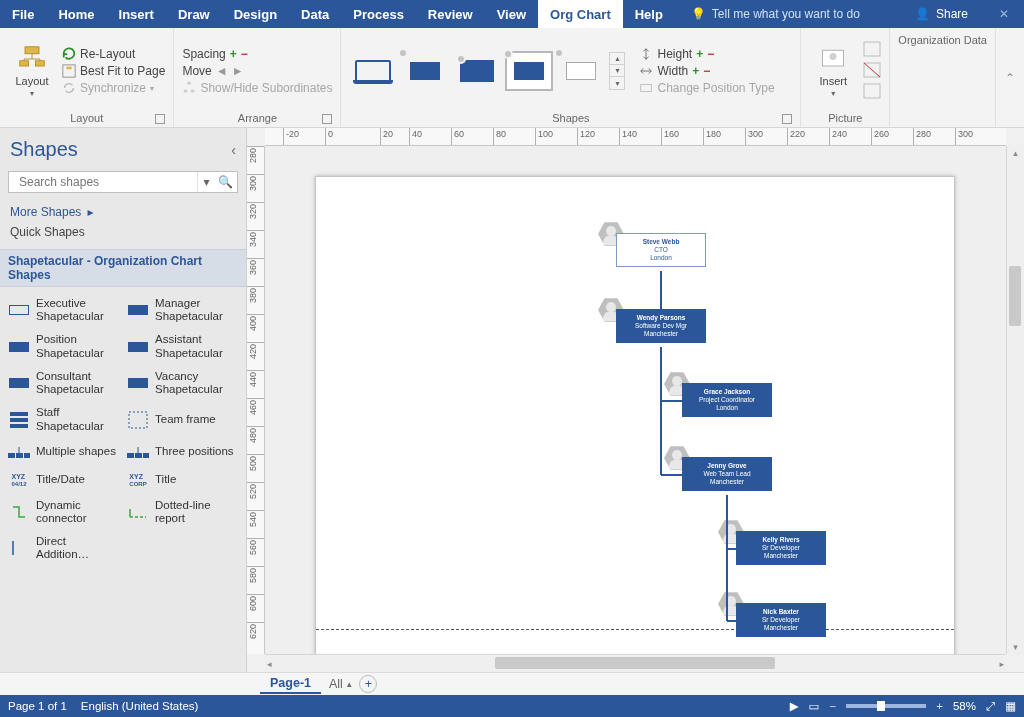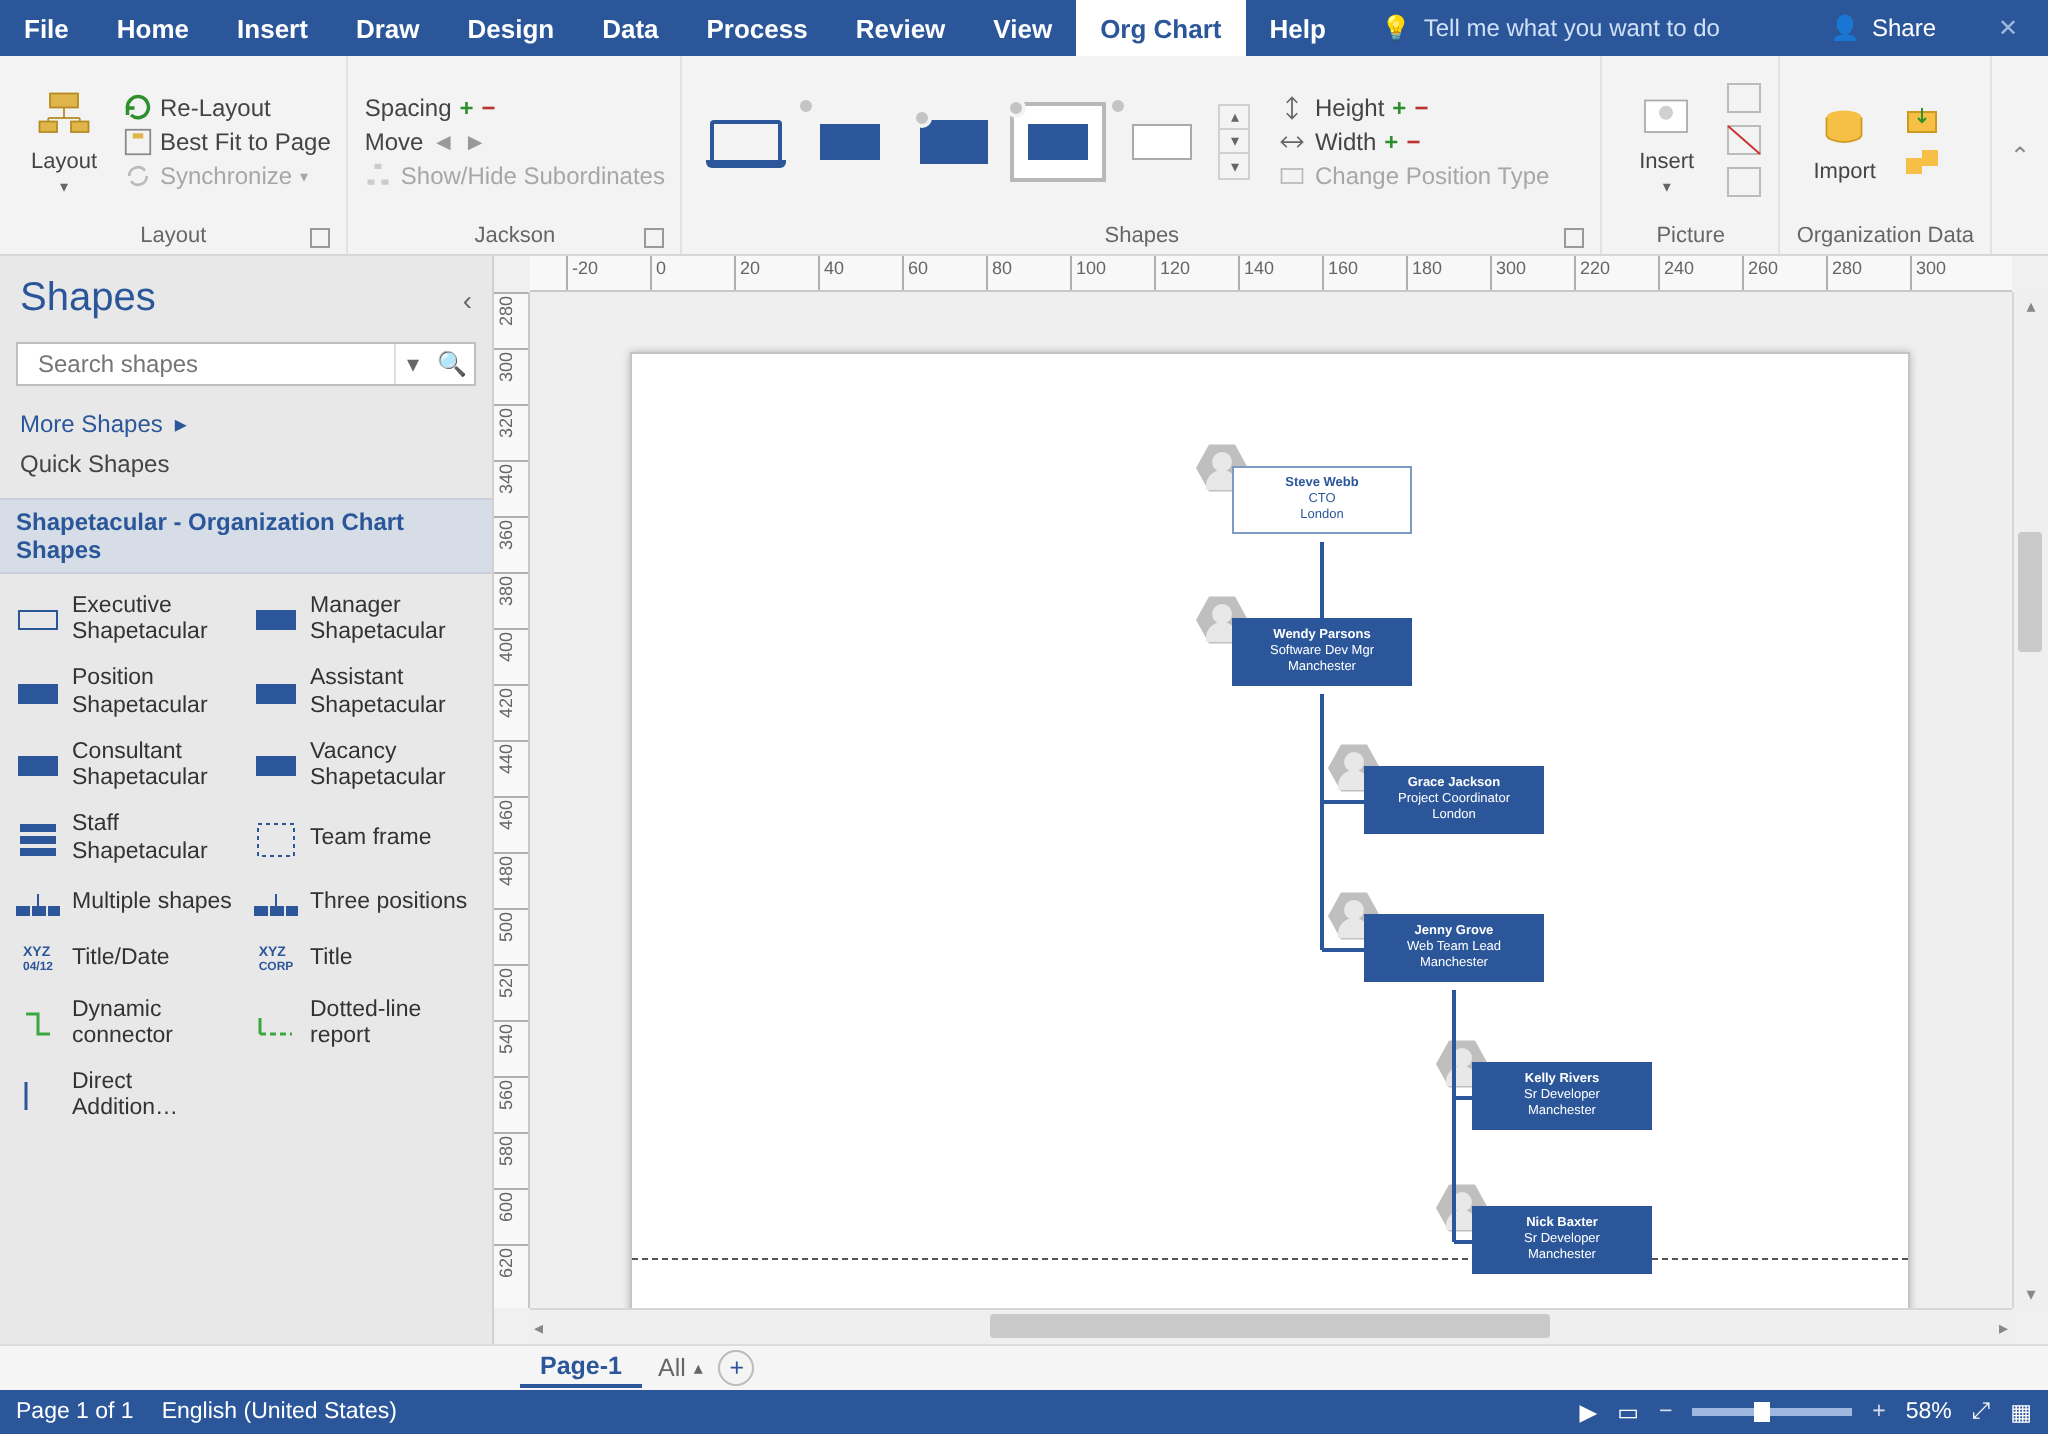--- a/index.html
+++ b/index.html
@@ -200,21 +200,21 @@
         <div class="row disabled">
           <svg class="mini-icon" viewBox="0 0 16 16">
               <rect x="6" y="1" width="4" height="3" fill="#ccc"></rect>
               <rect x="2" y="10" width="4" height="3" fill="#ccc"></rect>
               <rect x="10" y="10" width="4" height="3" fill="#ccc"></rect>
             </svg>
           <span>Show/Hide Subordinates</span>
         </div>
       </div>
     </div>
-    <div class="group-label"><span>Jackson</span><span class="launcher"></span></div>
+    <div class="group-label"><span>Arrange</span><span class="launcher"></span></div>
   </div>
 
   <div class="group" style="flex:1">
     <div class="group-body">
       <div class="gallery">
         <div class="thumb">
             <div class="laptop"></div>
           </div>
         <div class="thumb">
             <div class="card"></div>
@@ -286,39 +286,20 @@
           </svg>
         <svg width="18" height="18">
             <rect x="1" y="1" width="16" height="14" fill="none" stroke="#bbb"></rect>
           </svg>
       </div>
     </div>
     <div class="group-label"><span>Picture</span></div>
   </div>
 
   <div class="group">
-    <div class="group-body">
-      <div class="bigbtn">
-        <svg viewBox="0 0 32 32">
-            <ellipse cx="16" cy="10" rx="10" ry="4" fill="#f6c047"></ellipse>
-            <path d="M6 10v10c0 2 4.5 4 10 4s10-2 10-4V10" fill="#f6c047" stroke="#cc9a1f"></path>
-          </svg>
-        <span>Import</span>
-      </div>
-      <div class="stack">
-        <svg width="18" height="18">
-            <rect x="2" y="4" width="14" height="10" fill="#f6c047" stroke="#cc9a1f"></rect>
-            <path d="M9 2v7m-2-2 2 2 2-2" fill="none" stroke="#2d8f2d"></path>
-          </svg>
-        <svg width="18" height="18">
-            <rect x="1" y="6" width="8" height="8" fill="#f6c047"></rect>
-            <rect x="9" y="2" width="8" height="8" fill="#f6c047"></rect>
-          </svg>
-      </div>
-    </div>
     <div class="group-label"><span>Organization Data</span></div>
   </div>
 
   <div class="collapse-caret">⌃</div>
 </div>
 
 <div class="workspace">
 
   <div class="shapes-pane">
     <div class="shapes-title">
@@ -461,21 +442,21 @@
 
   <div class="canvas-wrap">
     <div class="ruler-h">
         <div class="ticks" id="ruler-h">
           <div class="tick" style="left: 18px; text-align: right;">
             <span>-20</span>
           </div>
           <div class="tick" style="left: 60px;">
             <span>0</span>
           </div>
-          <div class="tick" style="left: 102px;">
+          <div class="tick" style="left: 115px;">
             <span>20</span>
           </div>
           <div class="tick" style="left: 144px;">
             <span>40</span>
           </div>
           <div class="tick" style="left: 186px;">
             <span>60</span>
           </div>
           <div class="tick" style="left: 228px;">
             <span>80</span>

